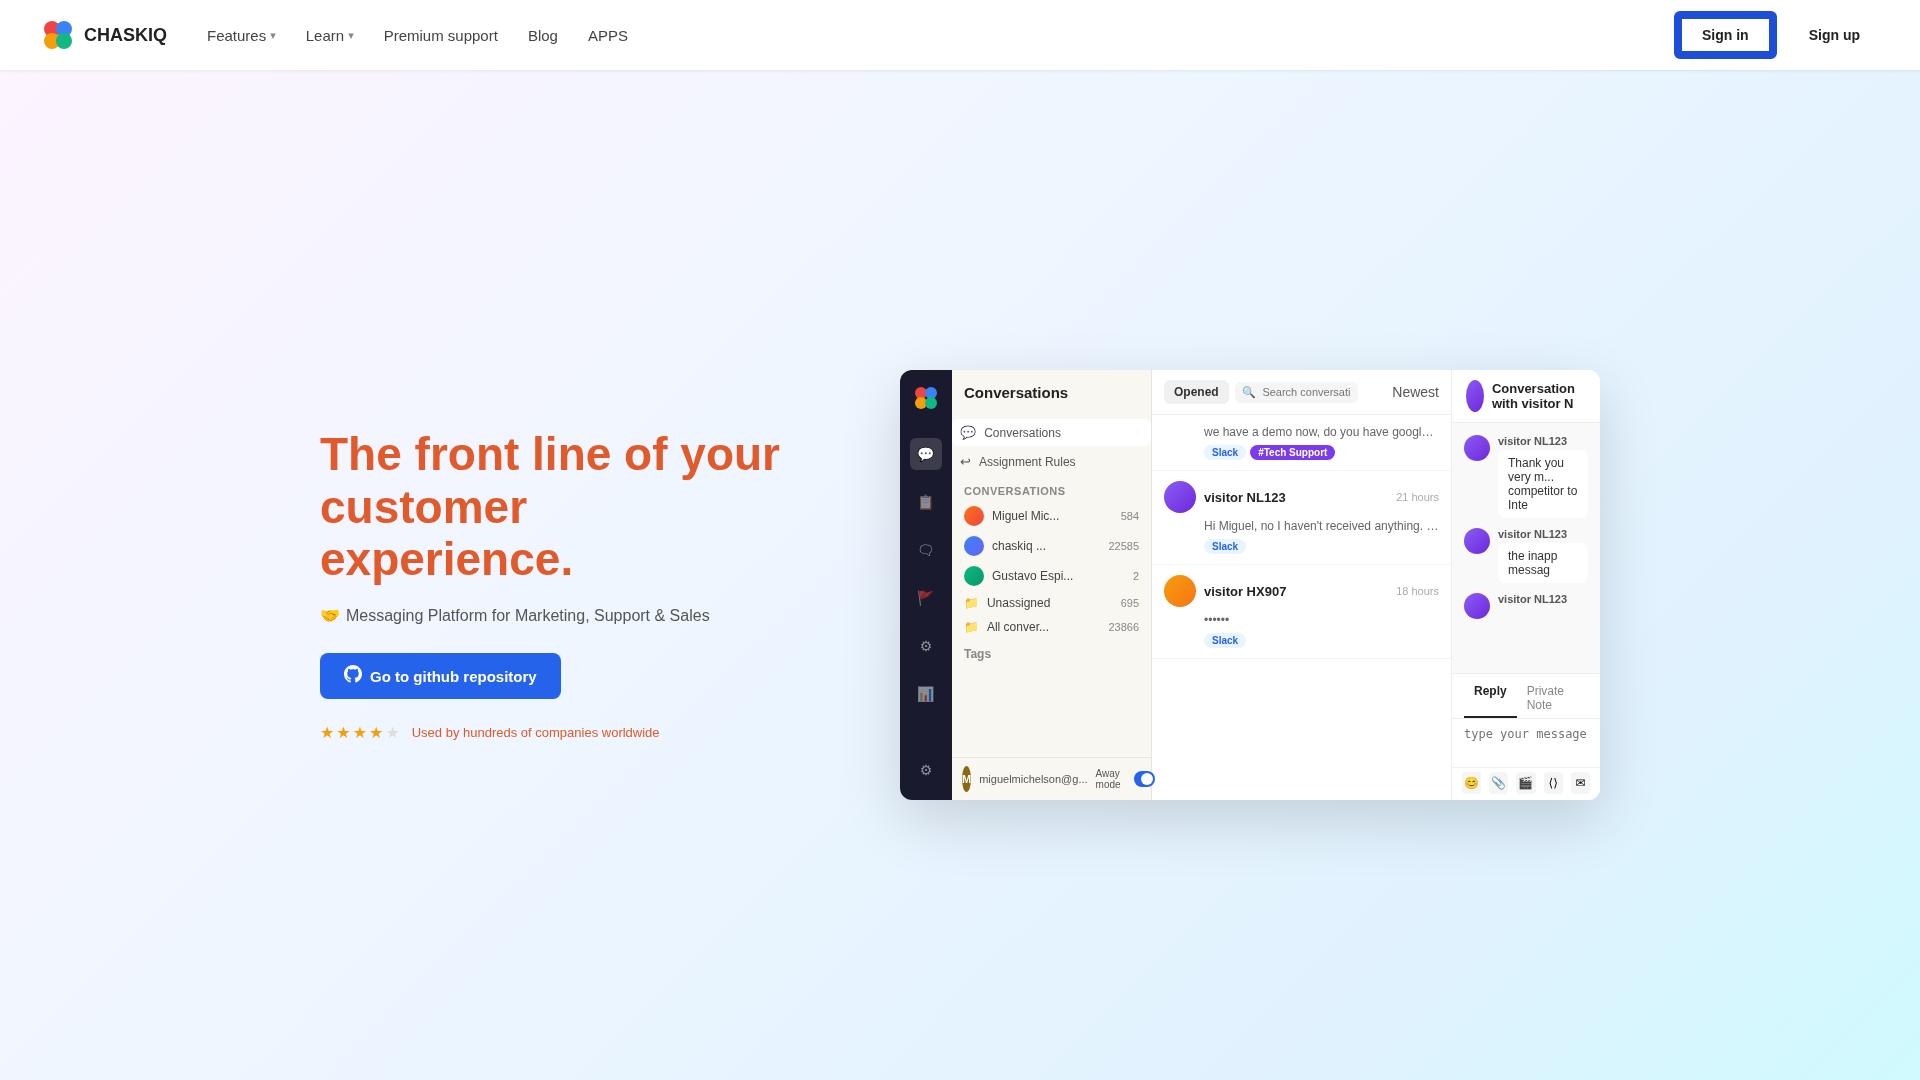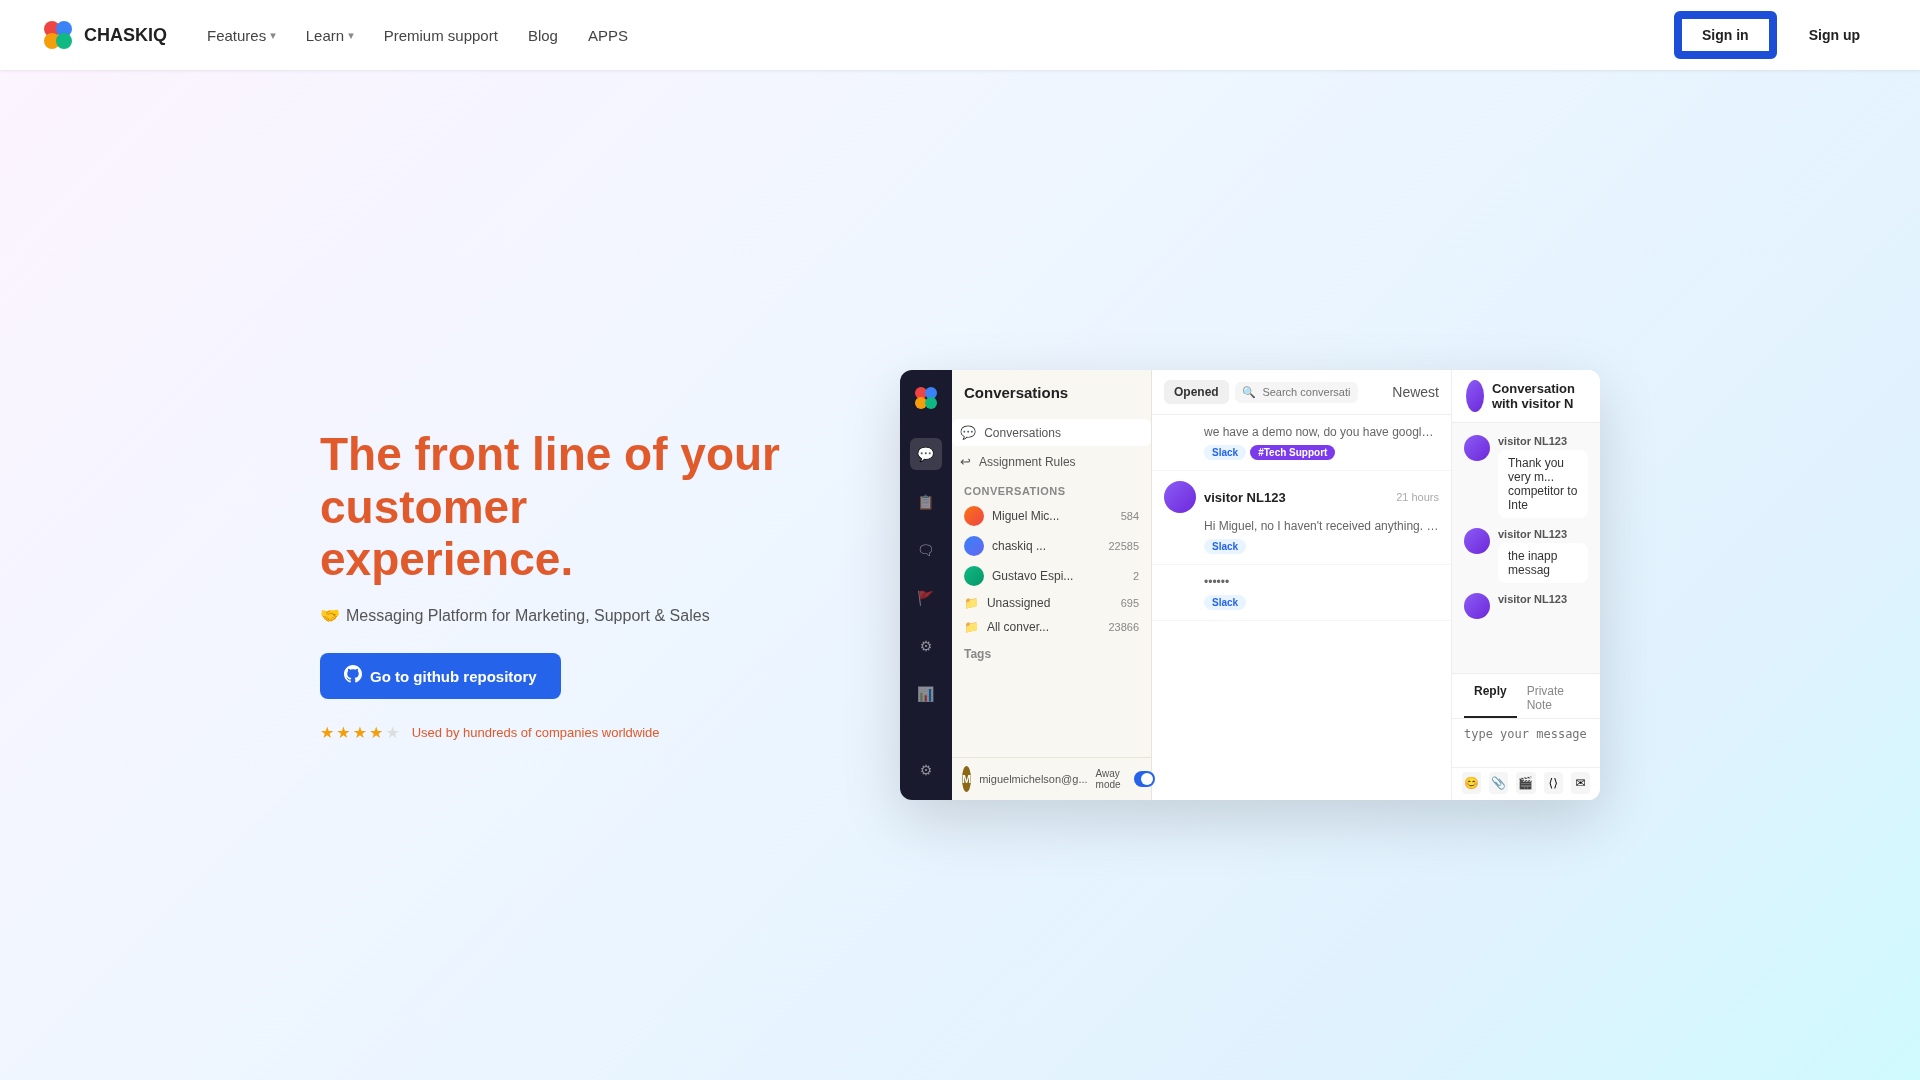--- a/index.html
+++ b/index.html
@@ -386,20 +386,25 @@
               <span class="conv-item-name">visitor NL123</span>
               <span class="conv-item-time">21 hours</span>
             </div>
             <div class="conv-item-msg">Hi Miguel, no I haven't received anything. If I try to ...</div>
             <div class="conv-tags">
               <span class="tag-pill tag-slack">Slack</span>
             </div>
           </div>
 
           <div class="conv-item">
+            <div class="conv-item-header">
+              <div style="width:32px;height:32px;border-radius:50%;background:linear-gradient(135deg,#f59e0b,#f97316);flex-shrink:0;"></div>
+              <span class="conv-item-name">visitor HX907</span>
+              <span class="conv-item-time">18 hours</span>
+            </div>
             <div class="conv-item-msg">••••••</div>
             <div class="conv-tags">
               <span class="tag-pill tag-slack">Slack</span>
             </div>
           </div>
         </div>
 
         <div class="right-panel">
           <div class="right-header">
             <div style="width:32px;height:32px;border-radius:50%;background:linear-gradient(135deg,#8b5cf6,#6d28d9);"></div>

